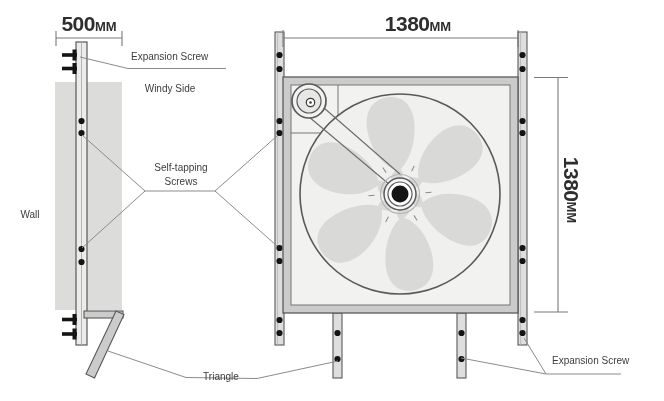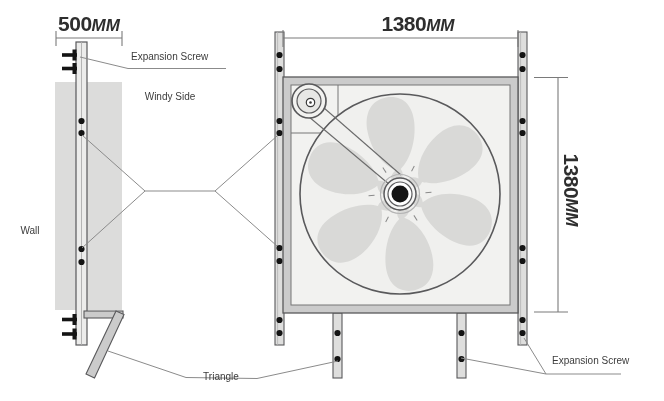--- a/index.html
+++ b/index.html
@@ -10,21 +10,21 @@
   .stage svg{position:absolute;left:0;top:0;}
   .lbl{
     position:absolute;color:var(--label-text,#3a3a3a);
     font-size:10px;font-weight:400;white-space:nowrap;line-height:13.5px;
   }
   .lbl.centered{transform:translateX(-50%);text-align:center;}
   .dim{
     position:absolute;color:var(--dim-text,#2e2e2e);font-weight:700;
     font-size:21px;letter-spacing:-0.5px;white-space:nowrap;line-height:21px;
   }
-  .dim .unit{font-size:17px;letter-spacing:0;font-style:italic;}
+  .dim .unit{font-size:13px;letter-spacing:0;}
   .dim.centered{transform:translateX(-50%);}
   .dim.vertical{
     writing-mode:vertical-rl;transform:translateY(-50%);
   }
 </style>
 </head>
 <body>
 
 <div class="stage">
 
@@ -159,21 +159,25 @@
   <div class="dim centered" style="left:418px;top:13px">
     <span>1380</span><span class="unit">MM</span>
   </div>
 
   <div class="dim vertical" style="left:561px;top:190px">
     <span>1380</span><span class="unit">MM</span>
   </div>
 
   <div class="lbl" style="left:131px;top:50px">Expansion Screw</div>
 
-  <div class="lbl centered" style="left:170px;top:90px">Windy Side</div>
+  <div class="lbl centered" style="left:170px;top:82px">Windy Side</div>
 
+  <div class="lbl centered" style="left:181px;top:161px">
+    <div>Self-tapping</div>
+    <div>Screws</div>
+  </div>
 
-  <div class="lbl centered" style="left:30px;top:224px">Wall</div>
+  <div class="lbl centered" style="left:30px;top:208px">Wall</div>
 
   <div class="lbl centered" style="left:221px;top:370px">Triangle</div>
 
   <div class="lbl" style="left:552px;top:354px">Expansion Screw</div>
 </div>
 
 </body></html>

